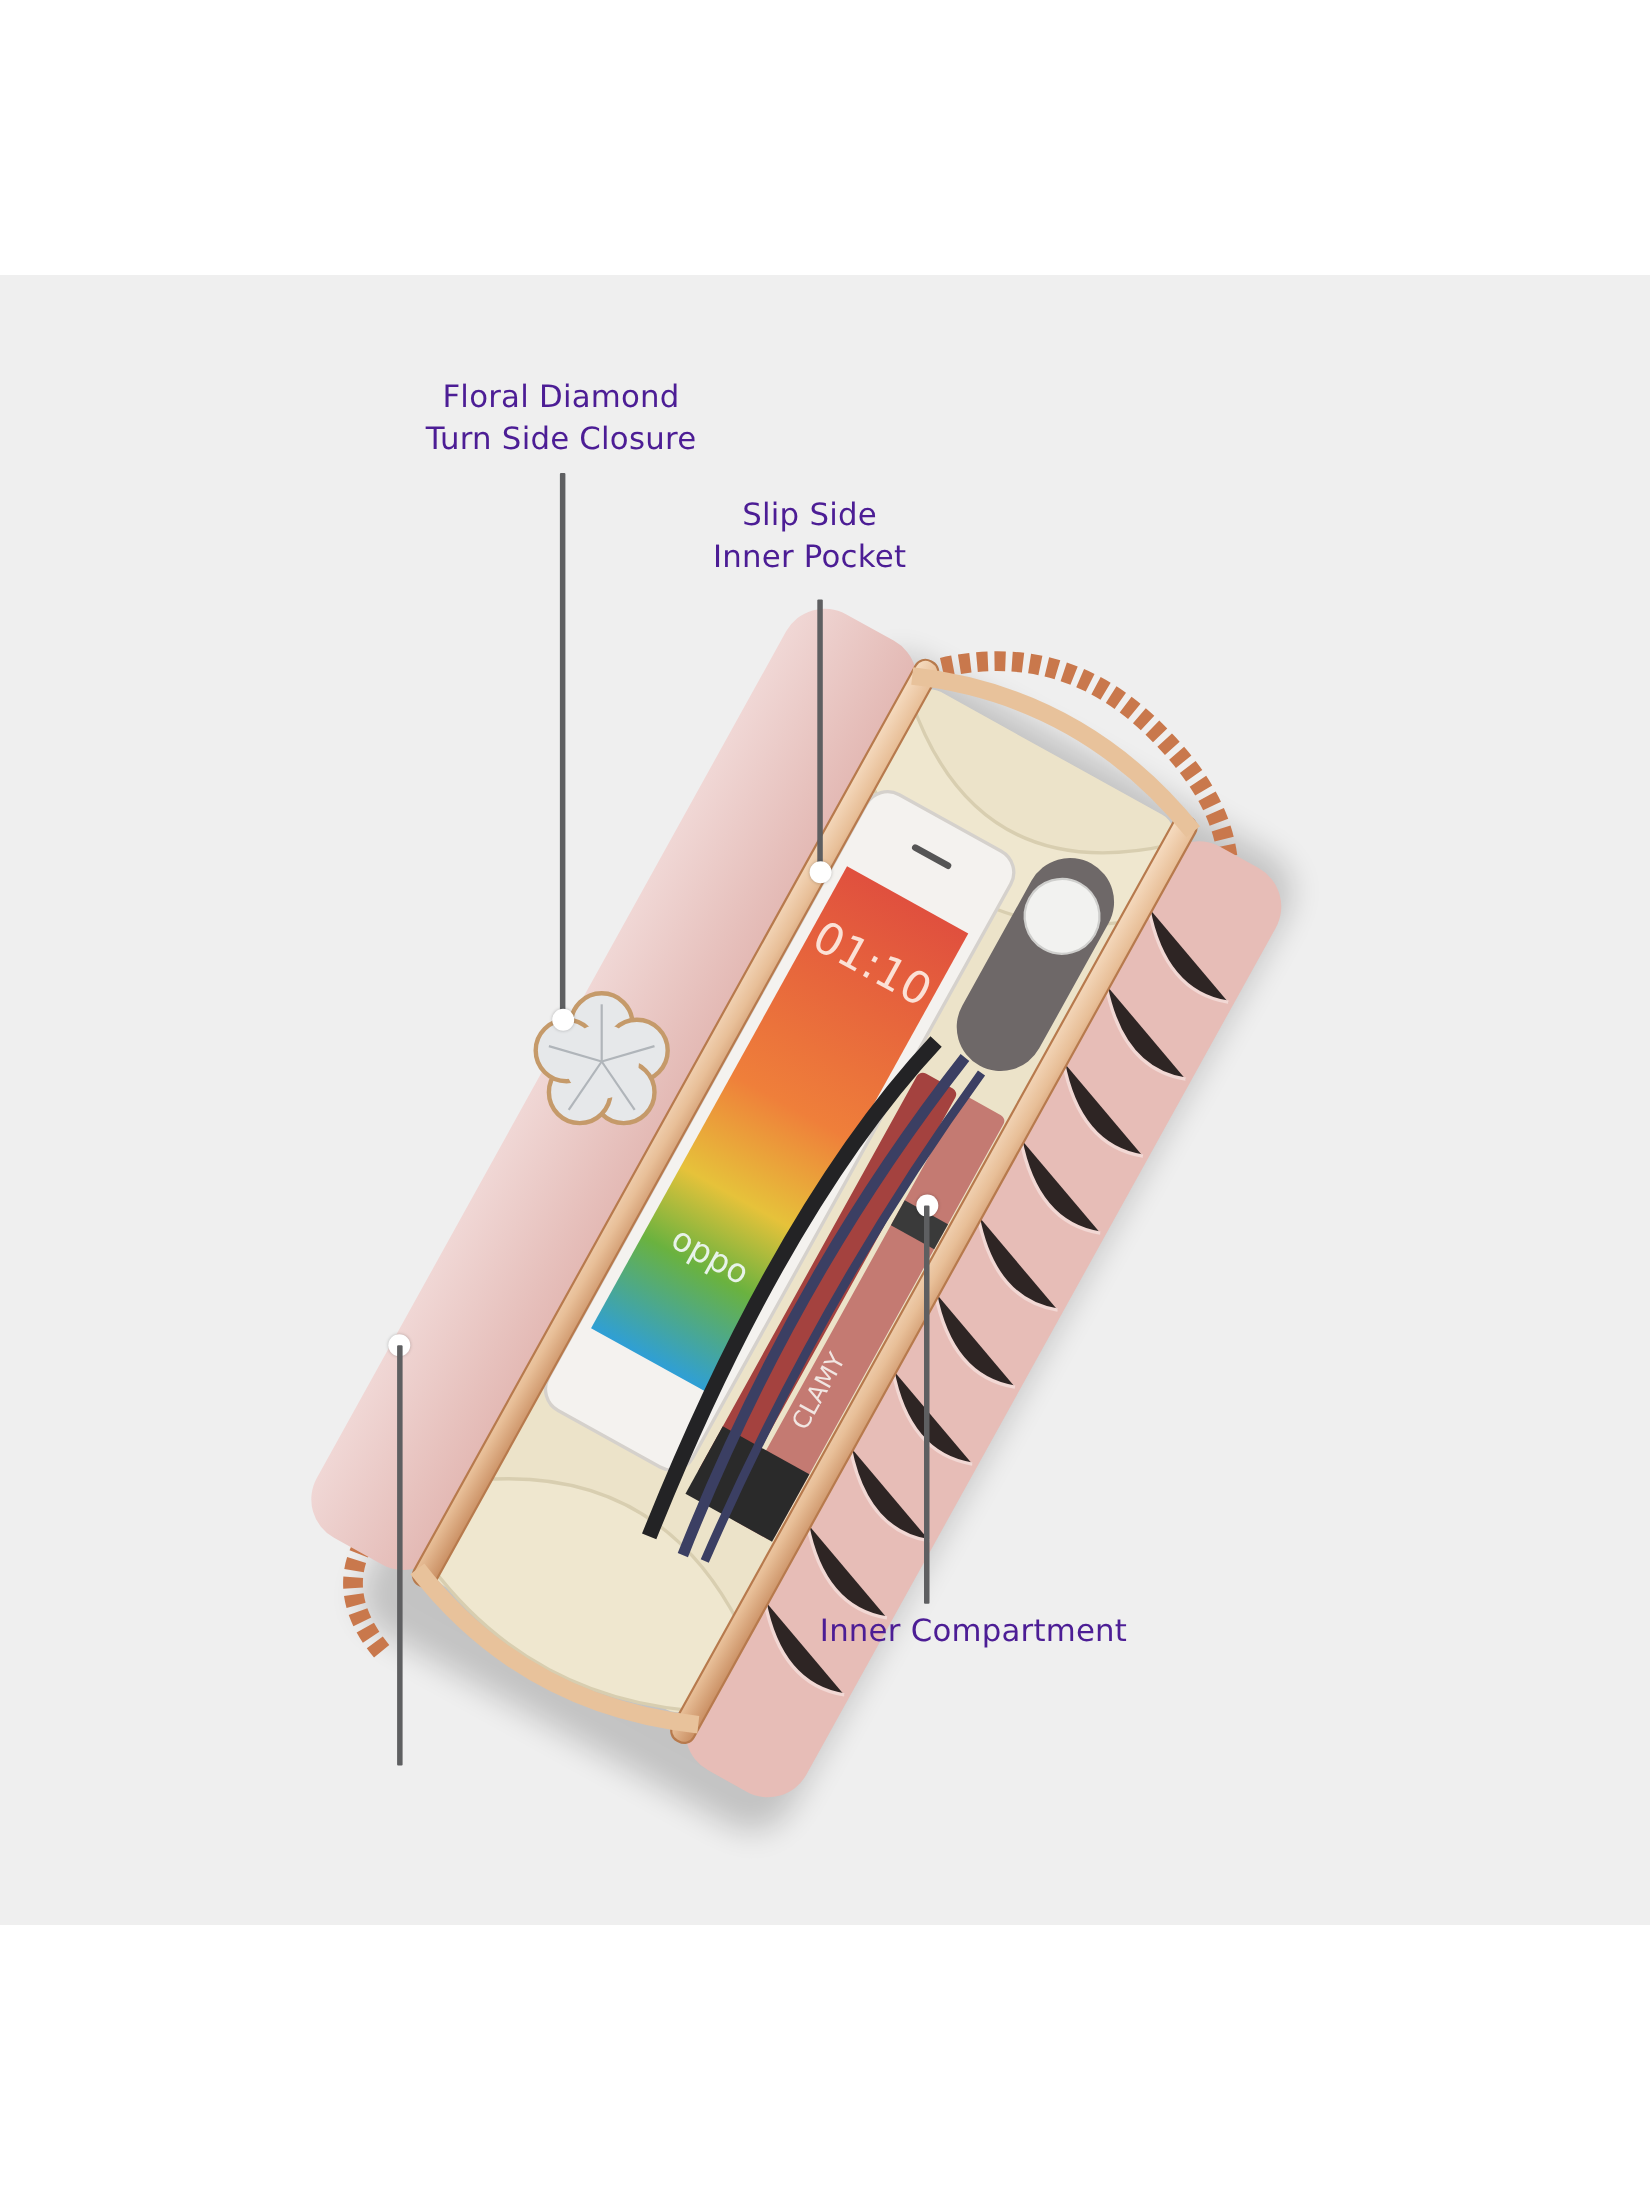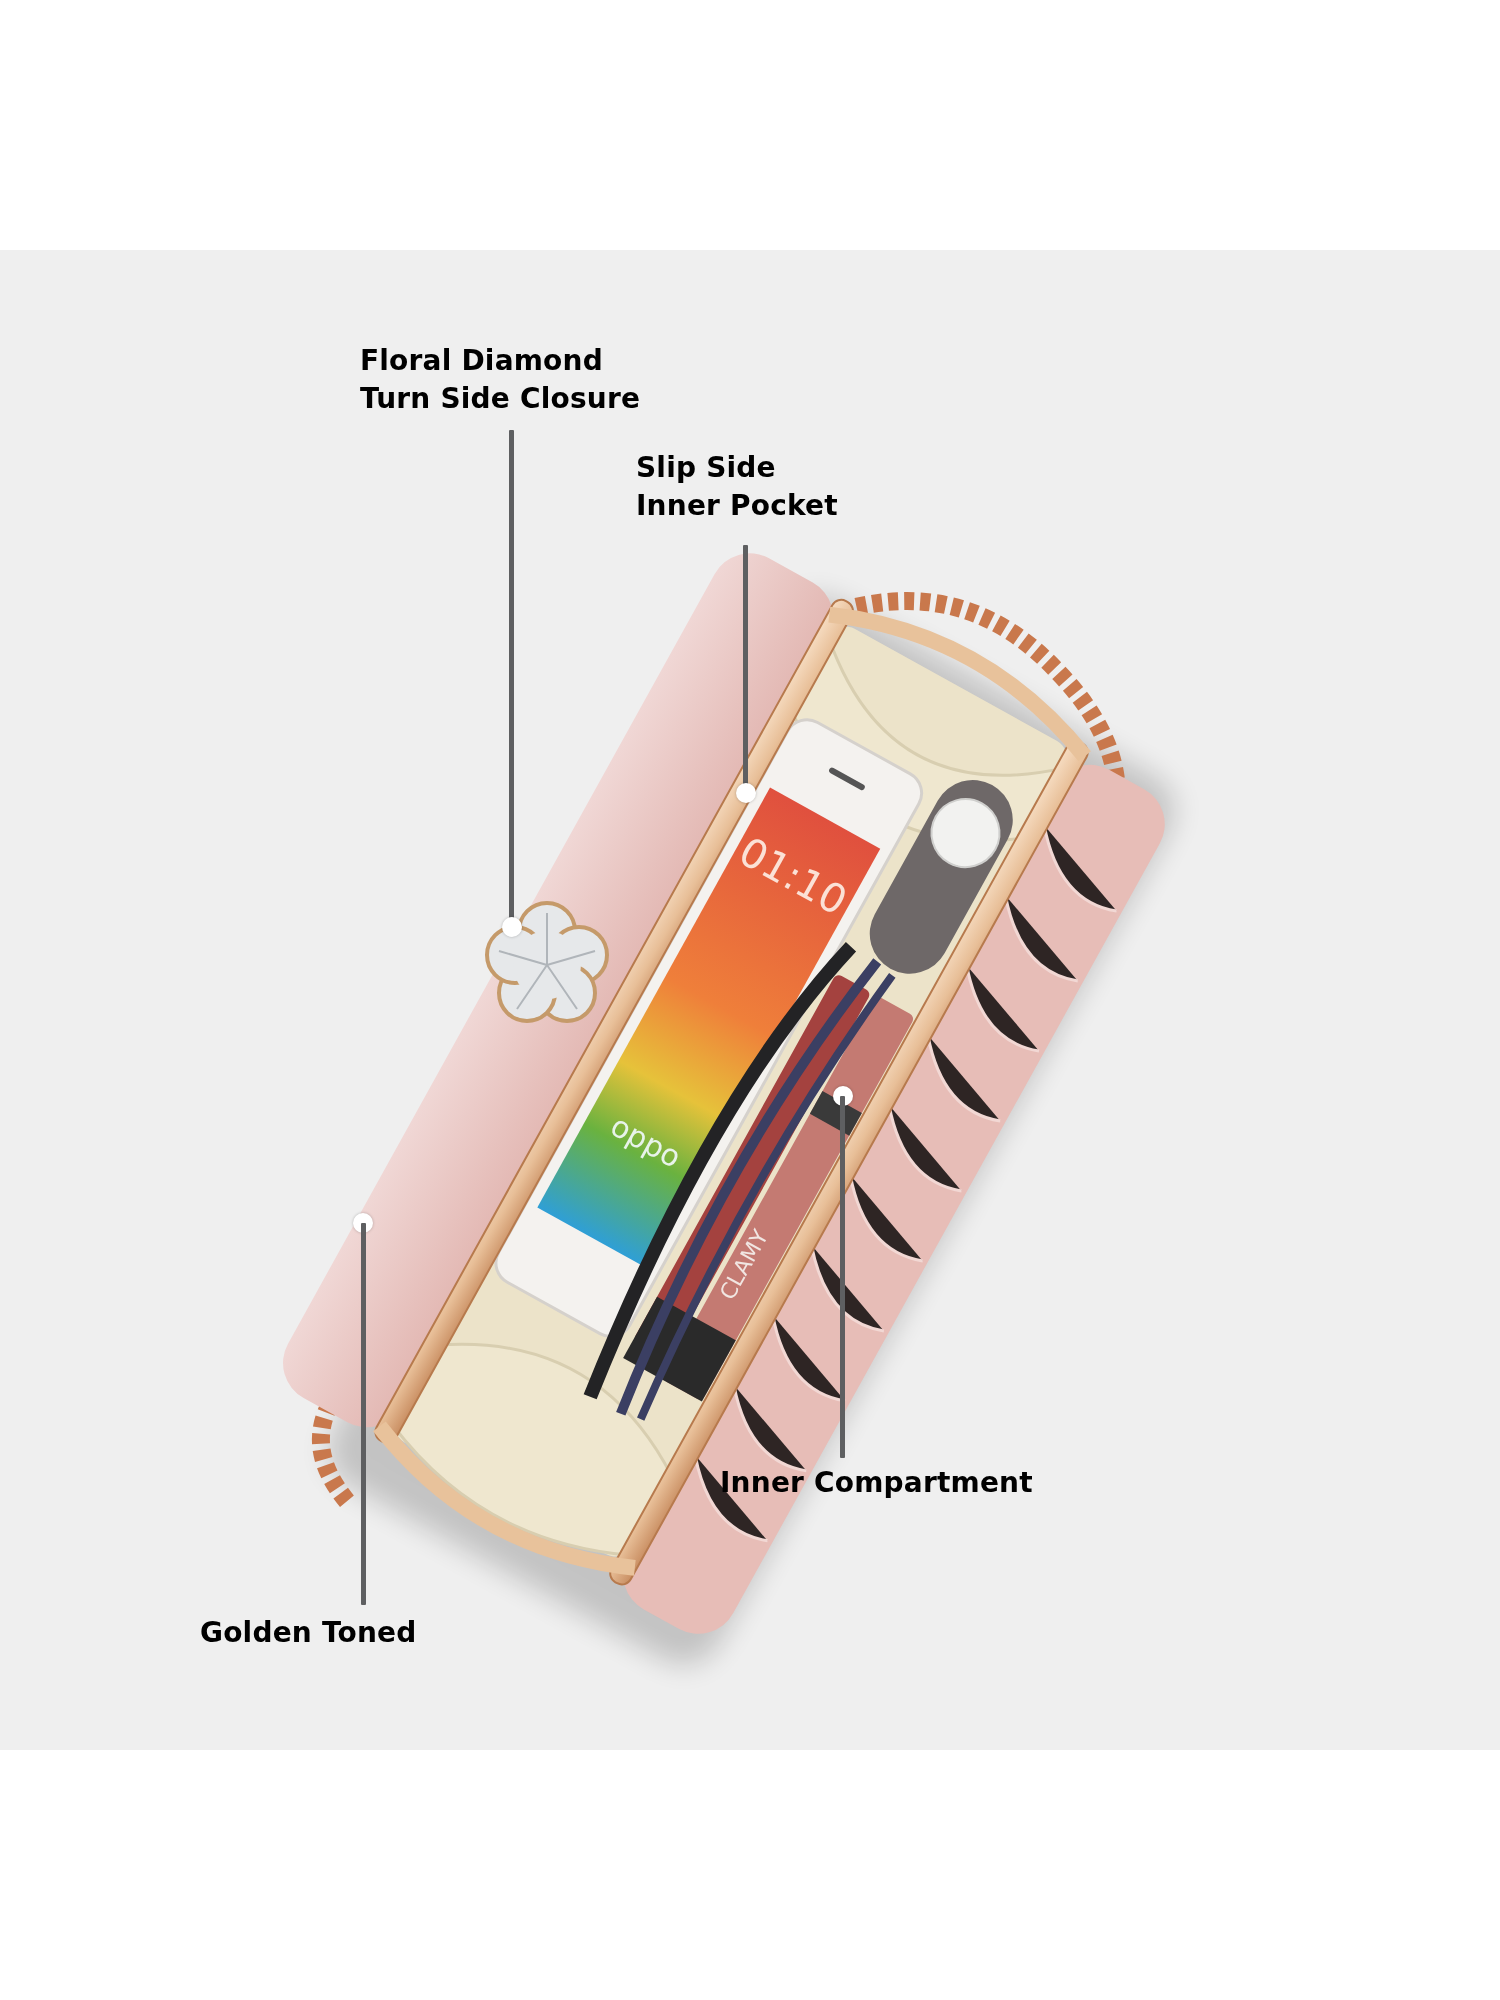--- a/index.html
+++ b/index.html
@@ -6,22 +6,22 @@
     body {
       width: 1500px; height: 2000px; position: relative; overflow: hidden;
       background: #ffffff;
       font-family: "DejaVu Sans", "Liberation Sans", sans-serif;
     }
     .band {
       position: absolute; left: 0; top: 250px; width: 1500px; height: 1500px;
       background: #efefef;
     }
     .label {
-      position: absolute; text-align: left; color: #000000;
-      font-weight: bold; font-size: 28px; line-height: 38px; letter-spacing: 0.2px;
+      position: absolute; text-align: center; color: #4c1d95;
+      font-weight: normal; font-size: 28px; line-height: 38px; letter-spacing: 0.2px;
       white-space: nowrap;
     }
     .label span { display: block; }
     .vline {
       position: absolute; width: 5px; background: #5e5f61; border-radius: 1px;
     }
     .dot {
       position: absolute; width: 20px; height: 20px; margin-left: -10px; margin-top: -10px;
       background: #ffffff; border-radius: 50%;
       box-shadow: 0 0 3px rgba(0,0,0,0.25);
@@ -149,14 +149,13 @@
 
 <div class="dot" style="left:843px; top:1096px;"></div>
 <div class="vline" style="left:840px; top:1096px; height:362px;"></div>
 <div class="label" style="left:720px; top:1464px; width:330px;">
   <span>Inner Compartment</span>
 </div>
 
 <div class="dot" style="left:363px; top:1223px;"></div>
 <div class="vline" style="left:361px; top:1223px; height:382px;"></div>
 <div class="label" style="left:200px; top:1614px; width:320px;">
-  <span>Golden Toned</span>
 </div>
 
 </body></html>

